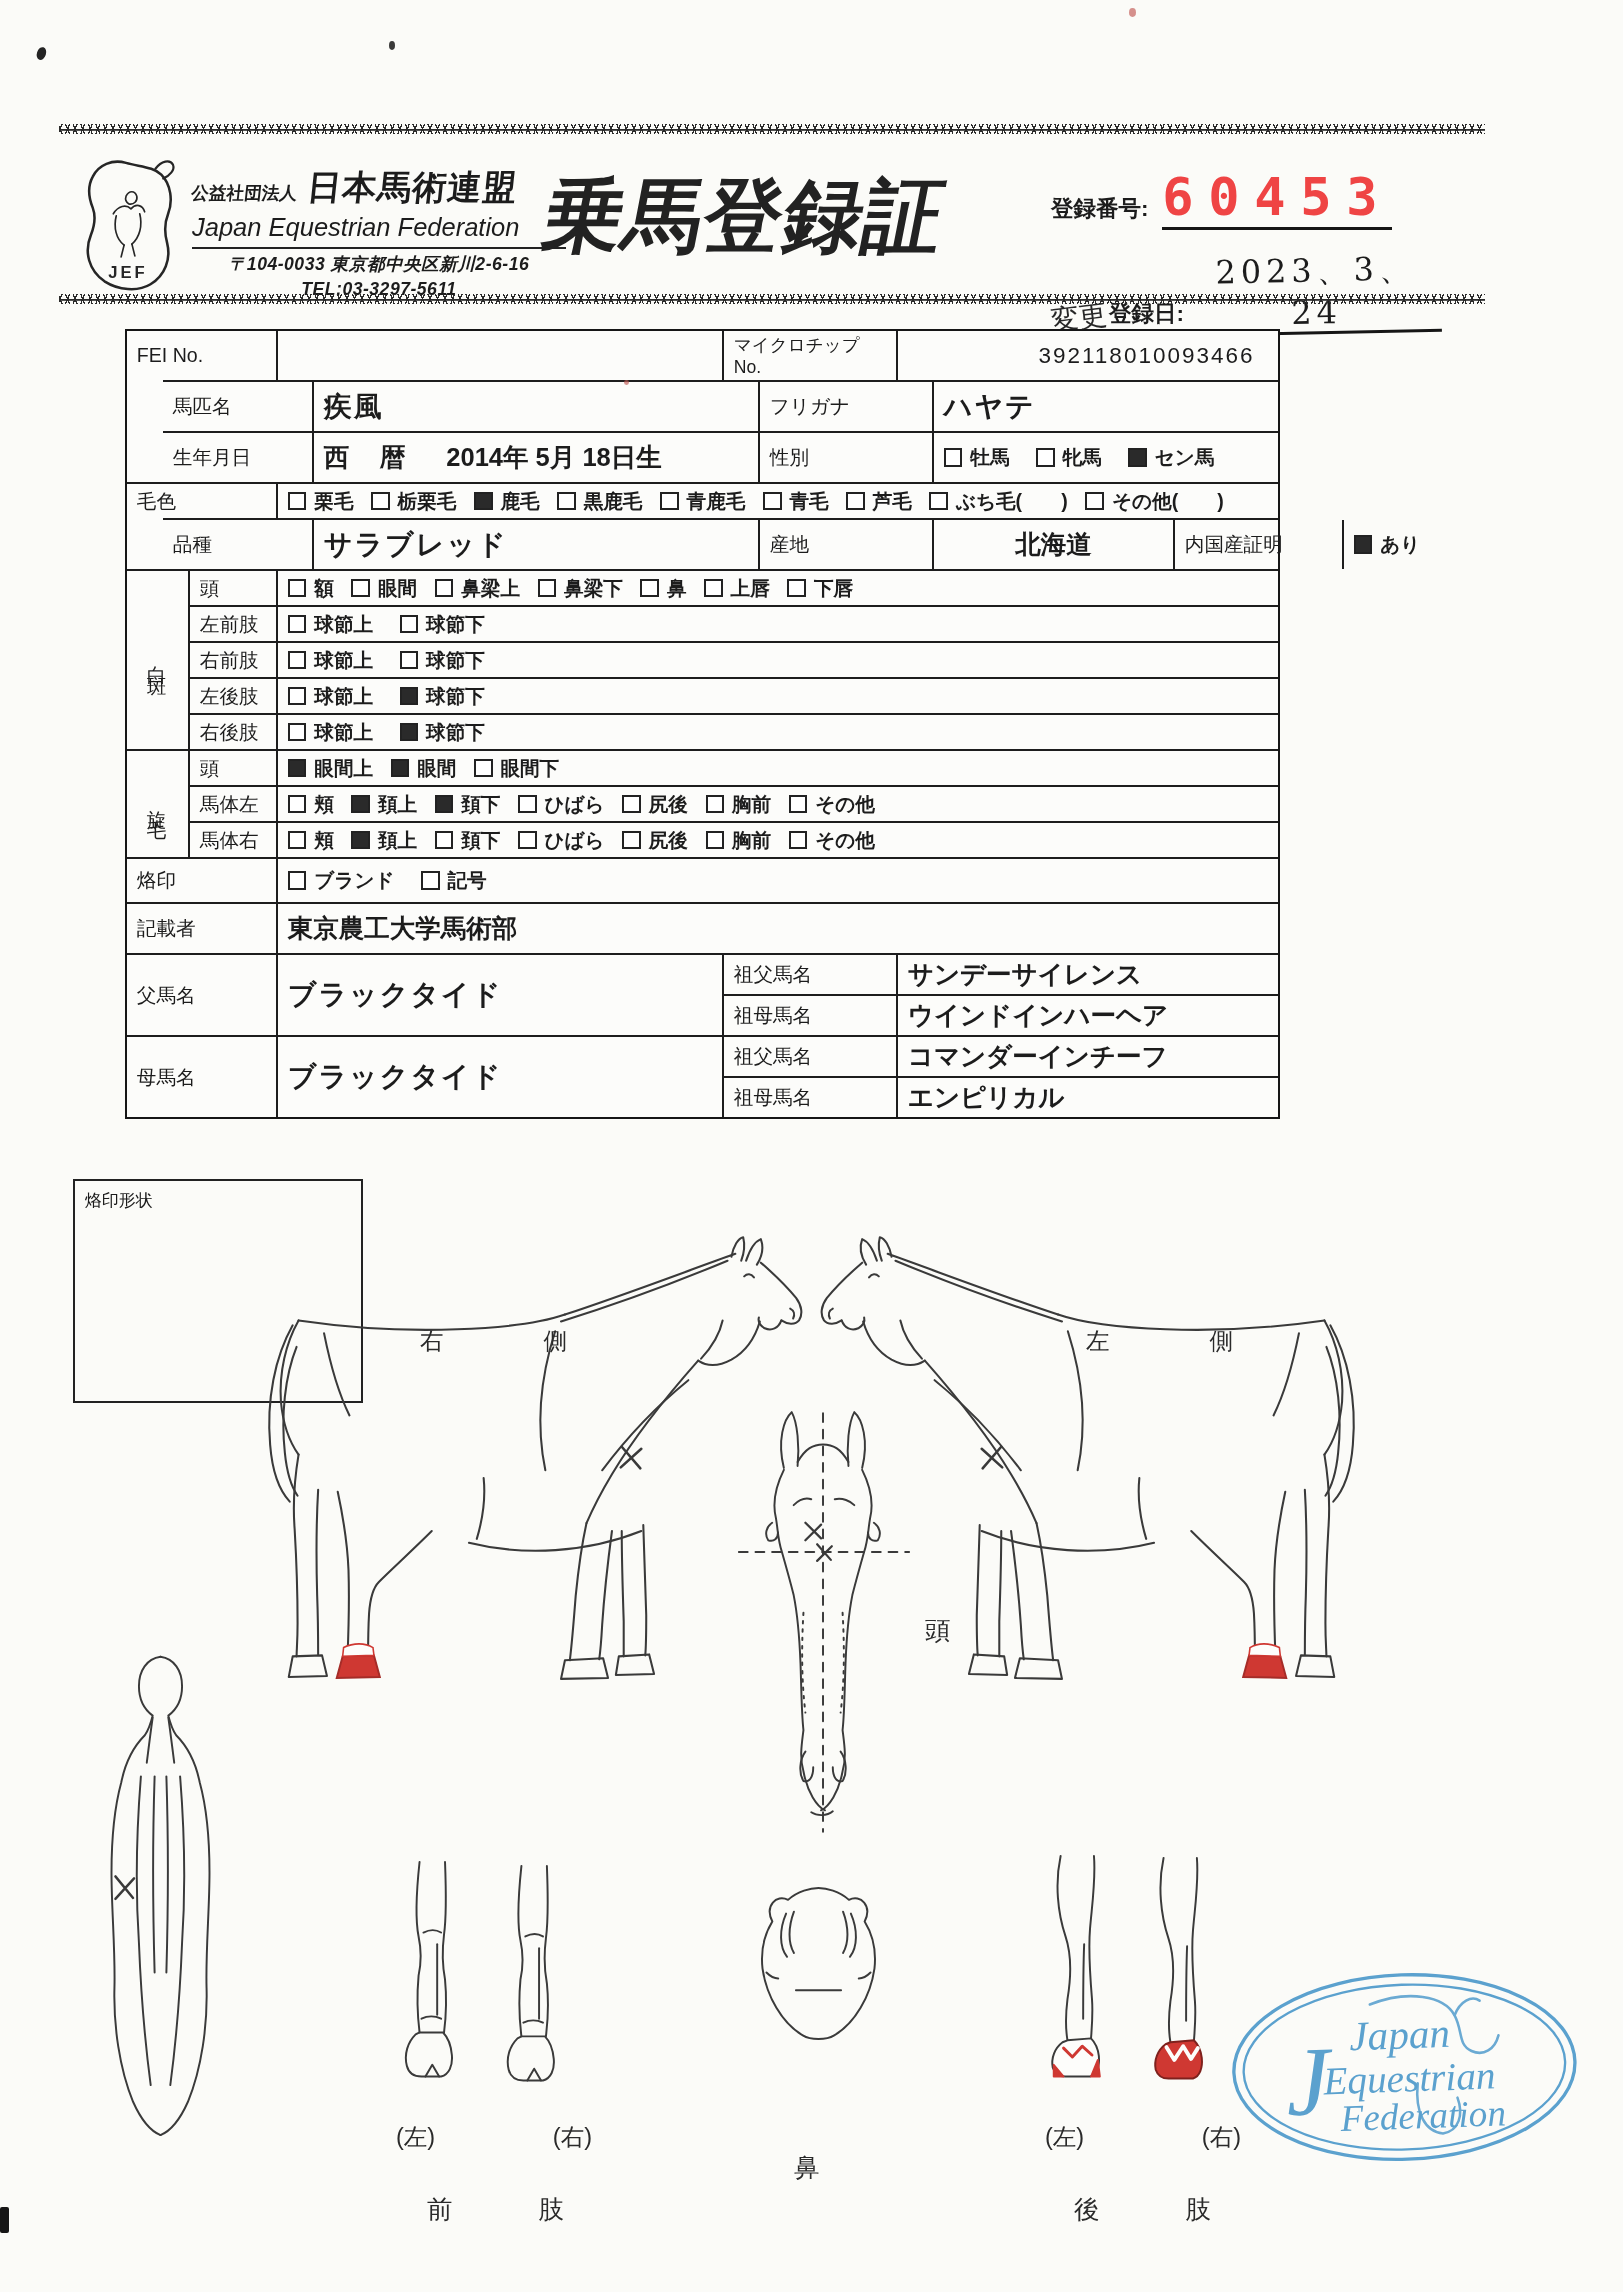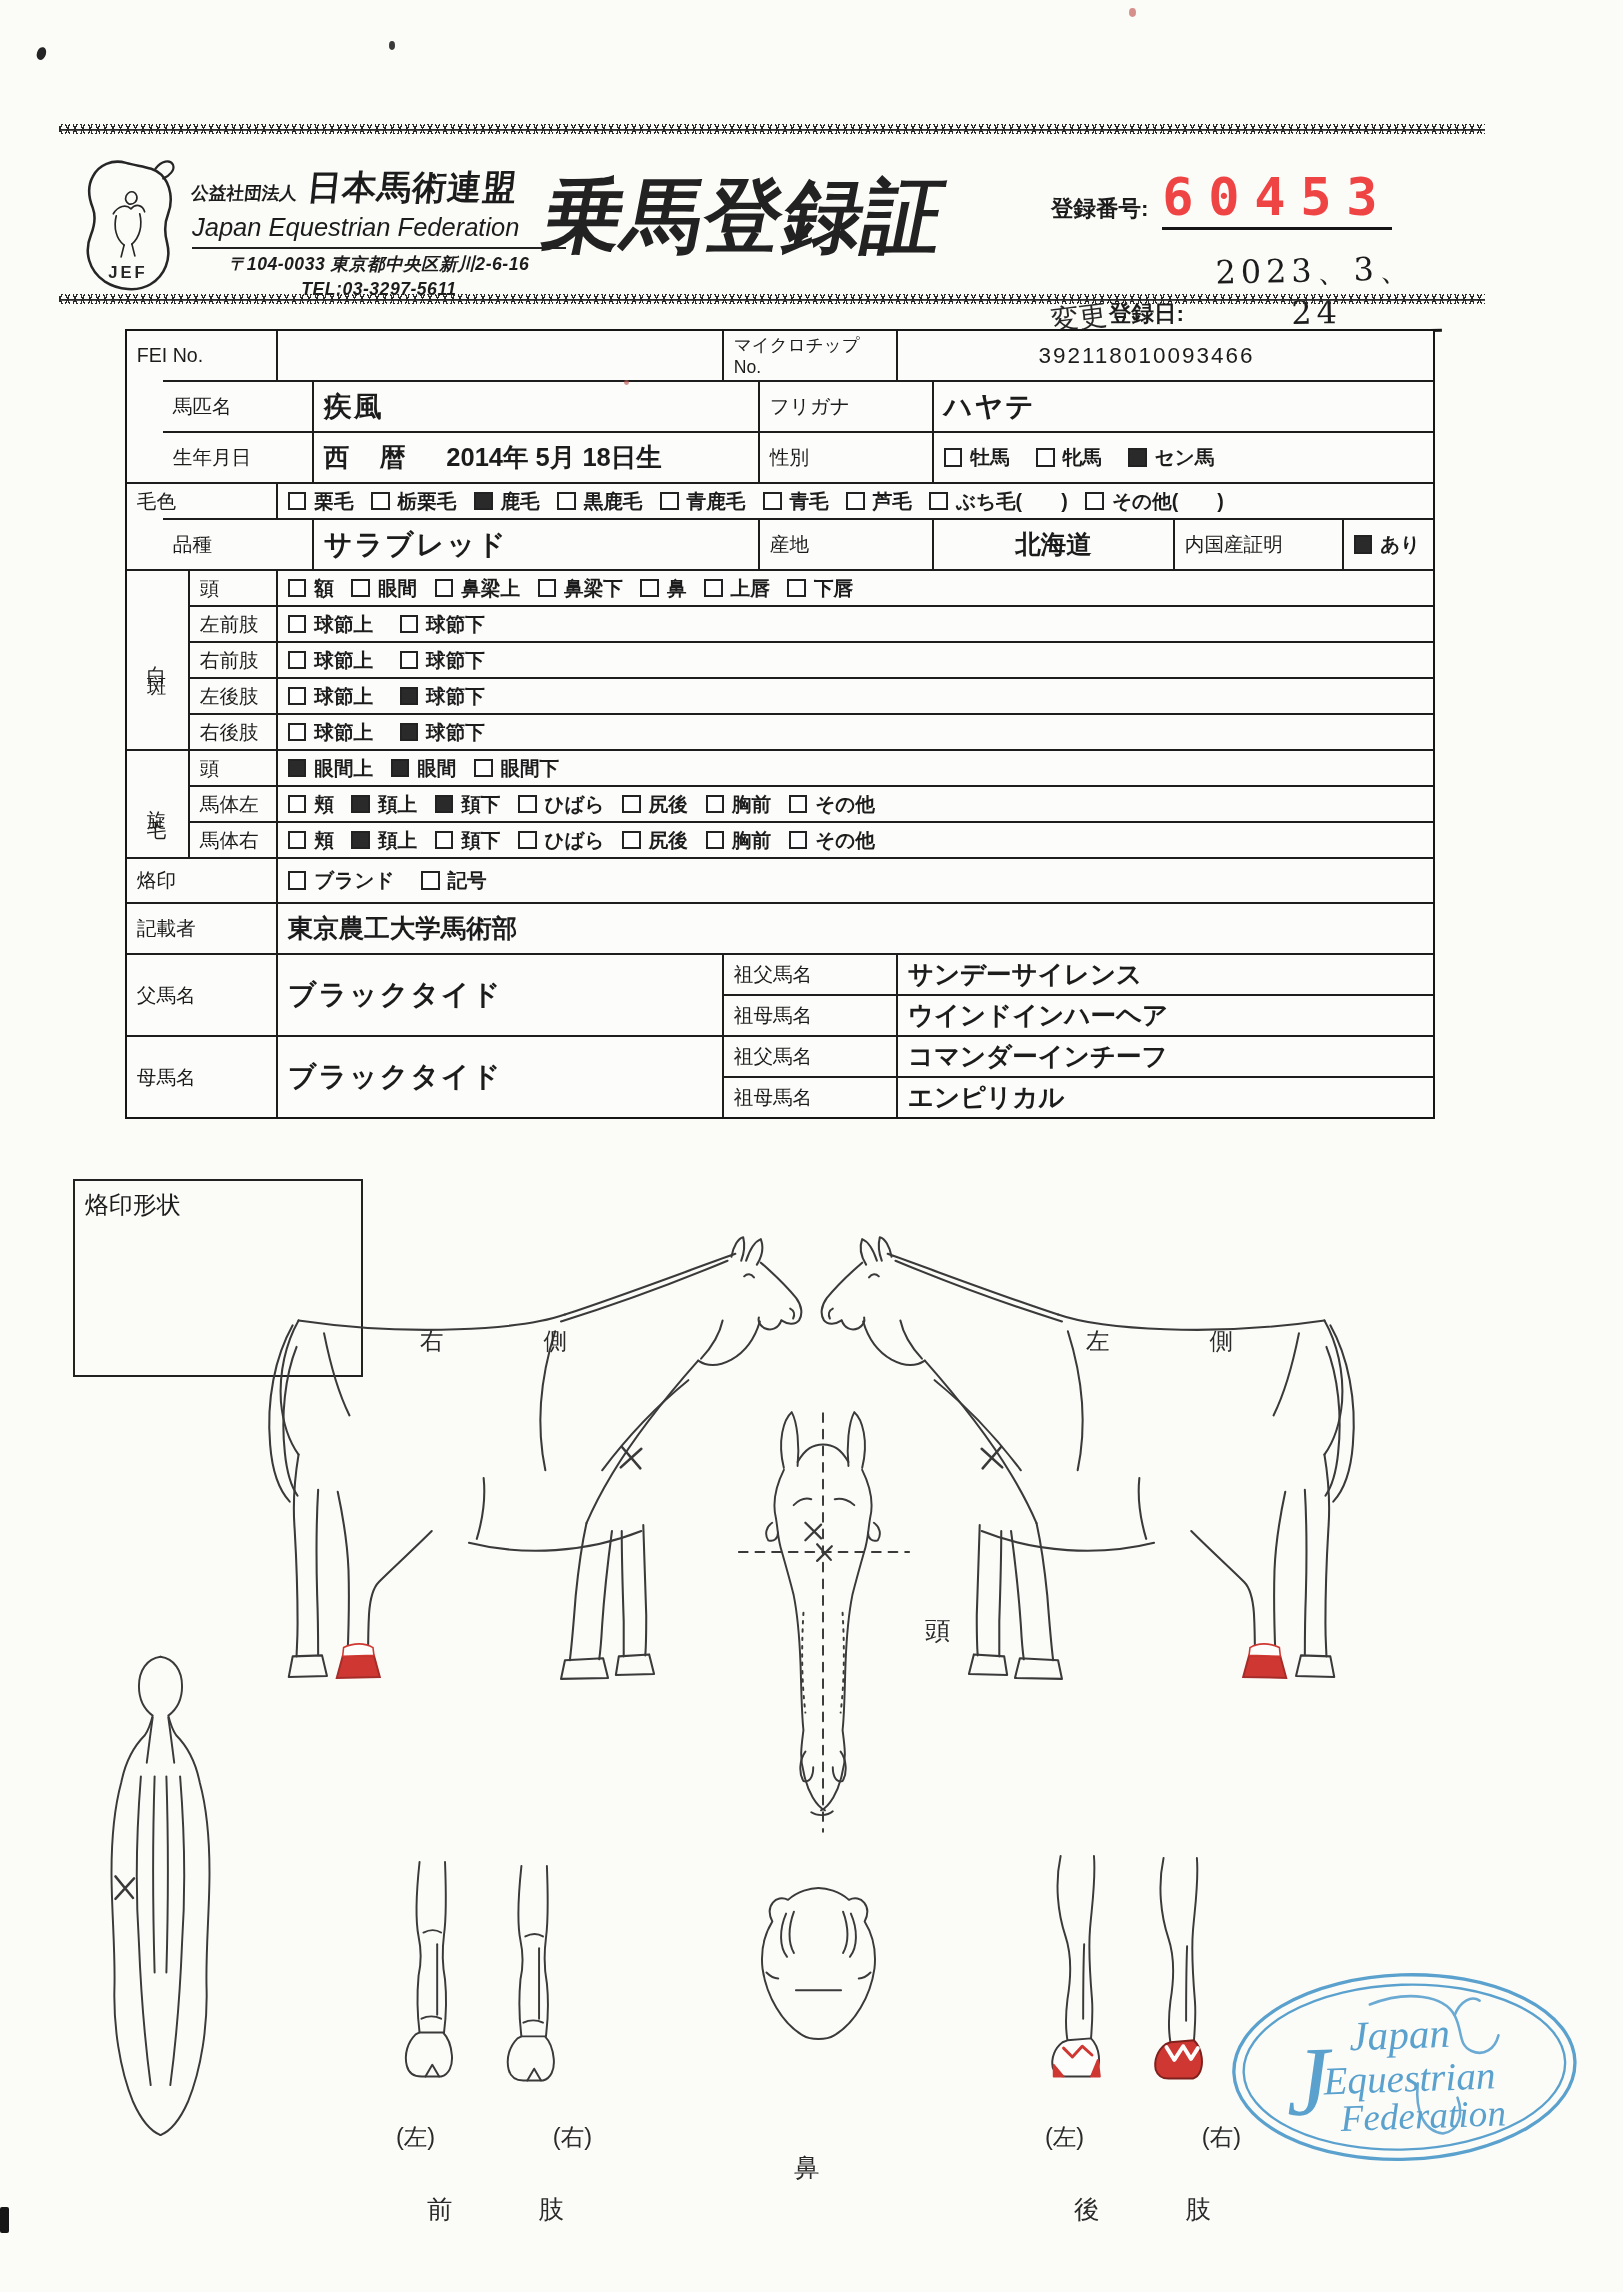--- a/index.html
+++ b/index.html
@@ -30,21 +30,21 @@
   .regblock{position:absolute;left:1051px;top:167px;width:470px;}
   .regrow{display:flex;align-items:flex-end;}
   .reglab{font-size:22.5px;font-weight:600;padding-bottom:5.9px;white-space:nowrap;}
   .regval{border-bottom:3.4px solid #161616;text-align:center;}
   .regno{width:230px;margin-left:13.7px;font-family:"DejaVu Sans Mono",monospace;font-size:52px;font-weight:700;letter-spacing:14.7px;color:#ef4444;}
   .regdate{width:250px;margin-left:7.8px;font-family:"DejaVu Serif",serif;font-size:32px;letter-spacing:4.9px;transform:rotate(-1.2deg);transform-origin:left bottom;}
   .row2{margin-top:21.6px;position:relative;}
   .scrawl{font-family:"DejaVu Serif",serif;font-size:28px;font-weight:500;transform:rotate(-7deg);display:inline-block;margin-right:2px;position:relative;top:5.9px;opacity:.95;}
 
   
-  .tbl{position:absolute;left:125px;top:329px;width:1310px;border:2.5px solid #161616;box-sizing:border-box;background:#fcfcfa;}
+  .tbl{position:absolute;left:125px;top:329px;width:1155px;border:2.5px solid #161616;box-sizing:border-box;background:#fcfcfa;}
   .tr{display:flex;border-top:2px solid #1d1d1d;min-height:34px;align-items:stretch;}
   .tr:first-child{border-top:none;}
   .td{border-right:2px solid #1d1d1d;box-sizing:border-box;display:flex;align-items:center;padding:2px 9.8px;}
   .tr > .td:last-child,.gr > .td:last-child{border-right:none;}
   .lab{font-size:19.6px;font-weight:500;}
   .lab.small{font-size:17.6px;}
   .w154{width:151px;flex:none;} .w455{width:446px;flex:none;text-align:center;} .w178{width:174px;flex:none;}
   .w507{width:497px;flex:none;} .w64{width:63px;flex:none;} .w90{width:88px;flex:none;}
   .w246{width:241px;flex:none;} .w172{width:169px;flex:none;} .w89{width:87px;flex:none;}
   .flex1{flex:1;}
@@ -57,21 +57,21 @@
   .gcol{flex:1;display:flex;flex-direction:column;}
   .gr{display:flex;border-top:2px solid #1d1d1d;min-height:34px;flex:1;}
   .gr:first-child{border-top:none;}
   .vlab{writing-mode:vertical-rl;text-orientation:upright;justify-content:center;letter-spacing:9.8px;font-size:19.6px;font-weight:500;padding:2px 0;}
   .opt{display:inline-flex;align-items:center;gap:7.8px;margin-right:26.5px;font-size:19.6px;font-weight:600;white-space:nowrap;}
   .tight .opt{margin-right:17.6px;}
   .cb{width:14.7px;height:14.7px;border:2.2px solid #222;background:#fff;flex:none;}
   .opt[data-checked="true"] .cb{background:#2a2a2a;}
 
   
-  .brandbox{position:absolute;left:73px;top:1179px;width:290px;height:198px;border:2.5px solid #222;box-sizing:border-box;padding:7.8px 9.8px;font-size:24px;font-weight:500;}
+  .brandbox{position:absolute;left:73px;top:1179px;width:290px;height:224px;border:2.5px solid #222;box-sizing:border-box;padding:7.8px 9.8px;font-size:17px;font-weight:500;}
   .dlabel{position:absolute;font-size:25.5px;font-weight:500;color:#2a2a2a;}
   .pair{position:absolute;display:flex;justify-content:space-between;font-size:23.5px;font-weight:500;color:#2a2a2a;}
   svg.diag{position:absolute;overflow:visible;}
   .mirror{transform:scaleX(-1);}
   .stampwrap{position:absolute;left:1225px;top:1968px;transform:rotate(-2deg);opacity:.88;}
 
   
   .spk{position:absolute;border-radius:50%;}
   .spk1{left:37px;top:47px;width:8.8px;height:12.7px;background:#242424;transform:rotate(18deg);}
   .spk2{left:389px;top:41px;width:5.9px;height:8.8px;background:#3a3a3a;}

